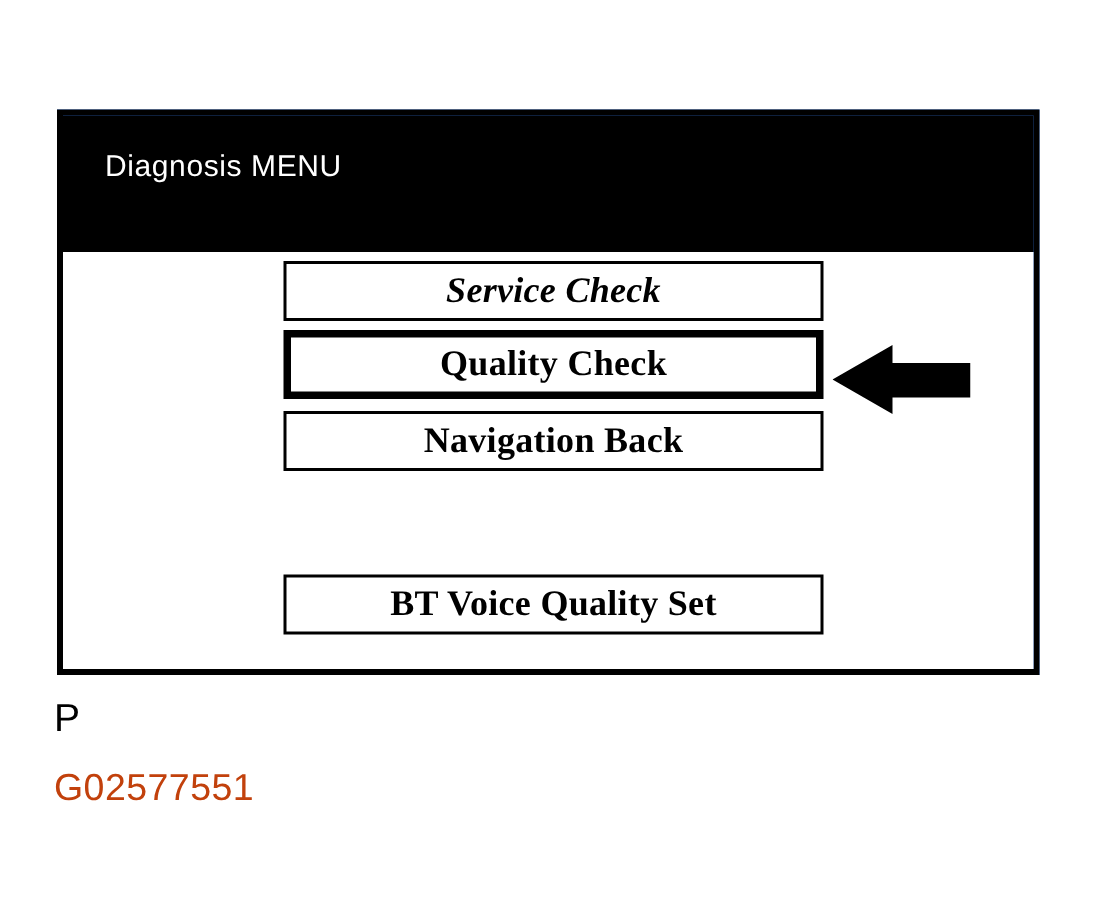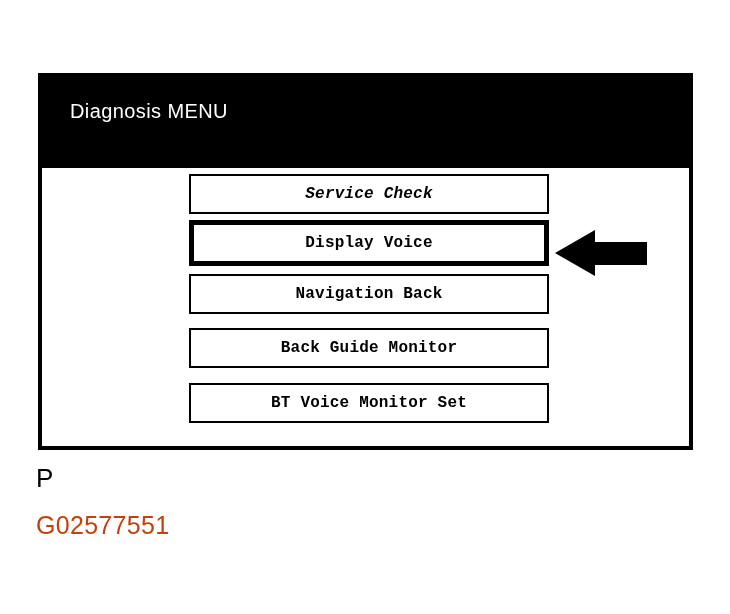--- a/index.html
+++ b/index.html
@@ -72,27 +72,27 @@
     align-items: center;
     justify-content: center;
     cursor: pointer;
   }
   .menu-button.selected {
     border-width: 5px;
     height: 46px;
   }
 
   .menu-button-label {
-    font-size: 16px;
+    font-size: 24px;
     font-weight: bold;
     color: #000000;
     letter-spacing: 0.2px;
     white-space: nowrap;
     line-height: 22px;
-    font-family: Liberation Mono, monospace;
+    font-family: Liberation Serif, serif;
     text-align: center;
   }
   .menu-button-label.oblique {
     font-style: italic;
   }
 
   
   #menu-item-0 { top: 6px; }
   #menu-item-1 { top: 52px; }
   #menu-item-2 { top: 106px; }
@@ -139,33 +139,30 @@
     <div id="title-text">Diagnosis MENU</div>
   </div>
 
   <div id="menu-list">
 
     <div class="menu-button" id="menu-item-0">
       <span class="menu-button-label oblique">Service Check</span>
     </div>
 
     <div class="menu-button selected" id="menu-item-1">
-      <span class="menu-button-label">Display Voice</span>
+      <span class="menu-button-label">Quality Check</span>
     </div>
 
     <div class="menu-button" id="menu-item-2">
       <span class="menu-button-label">Navigation Back</span>
     </div>
 
-    <div class="menu-button" id="menu-item-3">
-      <span class="menu-button-label">Back Guide Monitor</span>
-    </div>
 
     <div class="menu-button" id="menu-item-4">
-      <span class="menu-button-label">BT Voice Monitor Set</span>
+      <span class="menu-button-label">BT Voice Quality Set</span>
     </div>
 
   </div>
 
   <div id="pointer-arrow">
     <svg width="92" height="48" viewBox="0 0 92 48" xmlns="http://www.w3.org/2000/svg" aria-hidden="true">
       <path d="M 0 24 L 40 1 L 40 13 L 92 13 L 92 36 L 40 36 L 40 47 Z" fill="#000000"></path>
     </svg>
   </div>
 

